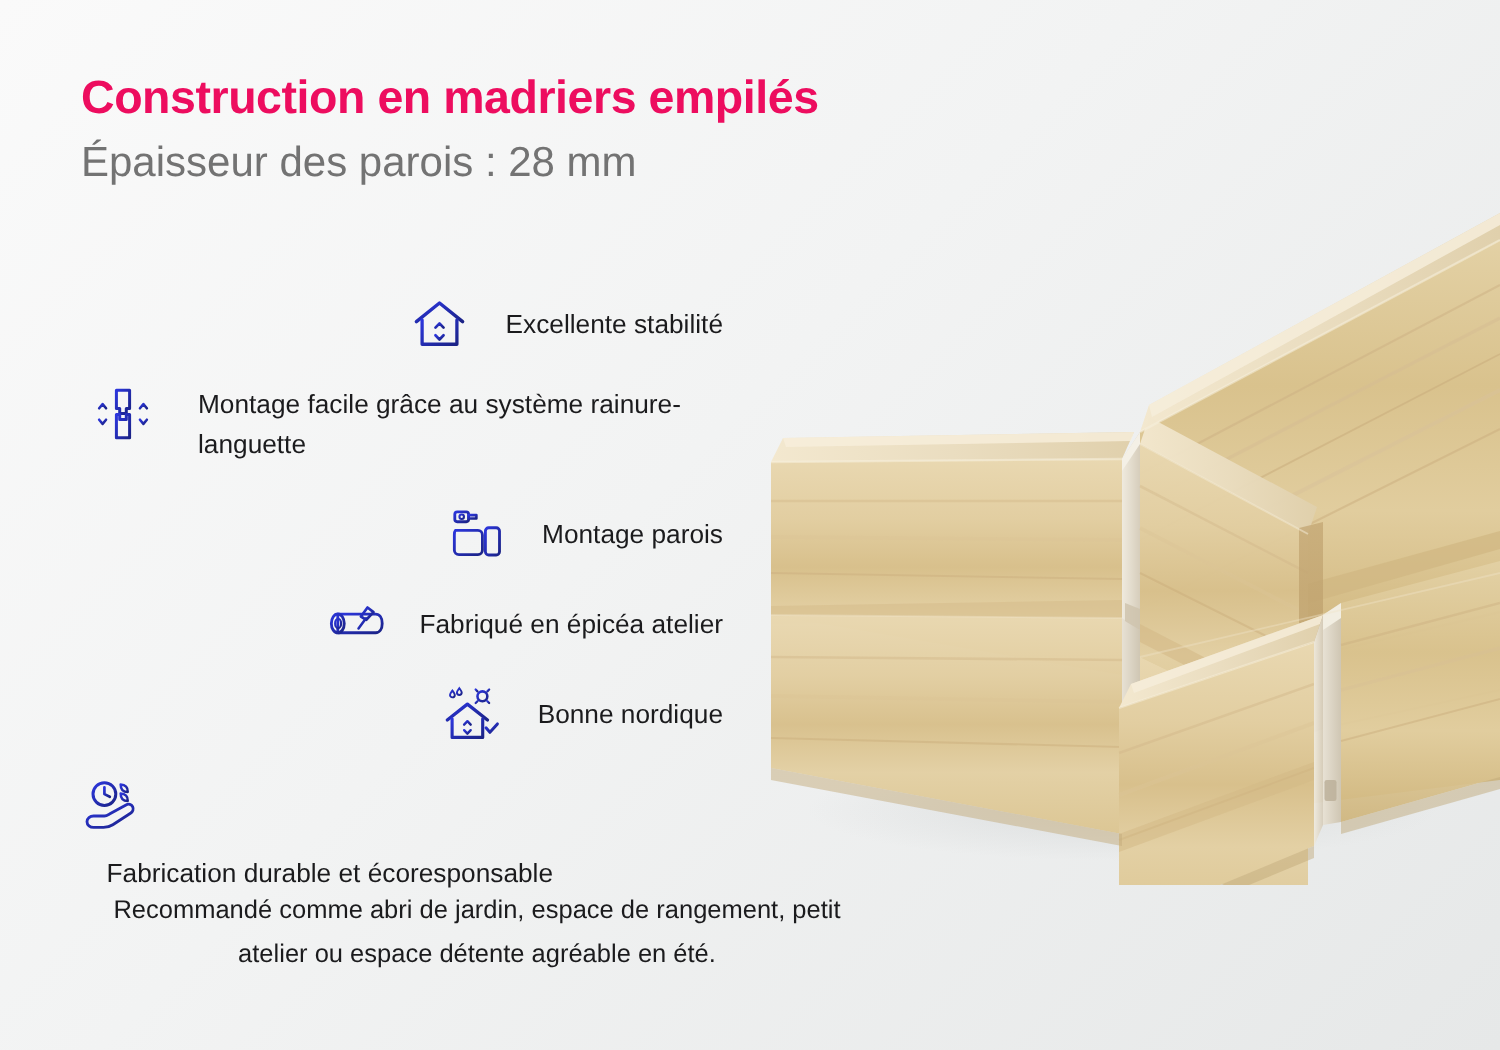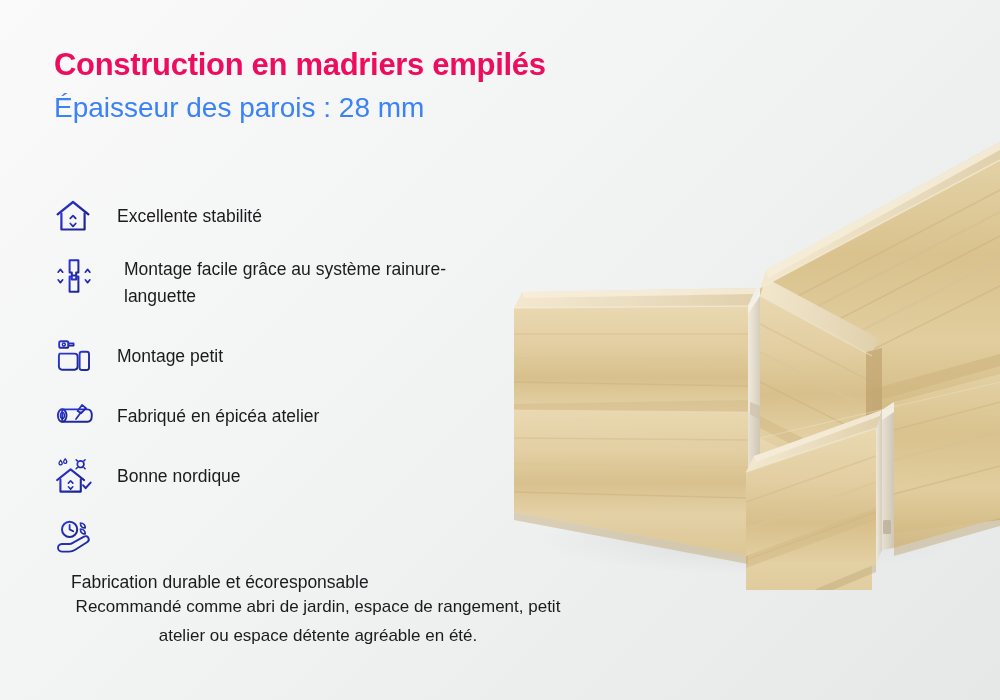--- a/index.html
+++ b/index.html
@@ -38,37 +38,38 @@
     line-height: 1.12;
     color: #ed0d5f;
     white-space: nowrap;
   }
 
   .title-sub {
     margin-top: 9px;
     font-size: 28px;
     font-weight: 400;
     line-height: 1.12;
-    color: #3b82f6;
+    color: #737373;
     white-space: nowrap;
   }
 
   
   .features {
     position: absolute;
     left: 52px;
     top: 194px;
     width: 430px;
   }
 
   .feature-row {
     display: flex;
     align-items: flex-start;
     min-height: 44px;
     margin-bottom: 16px;
+    justify-content: flex-end;
   }
   .feature-row:last-child { margin-bottom: 0; flex-direction: column; }
 
   .feature-row.two-line { min-height: 64px; }
 
   .feature-icon {
     flex: 0 0 46px;
     width: 46px;
     height: 44px;
     display: flex;
@@ -194,21 +195,21 @@
                    C3.9 17.0 4.1 16.2 4.6 15.6 Z" stroke="url(#g3)" stroke-width="1.9" stroke-linejoin="round" fill="none"></path>
           <path d="M3.9 20.2 L8.6 20.2" stroke="url(#g3)" stroke-width="1.6" stroke-linecap="round"></path>
           <path d="M3.9 24.0 L8.6 24.0" stroke="url(#g3)" stroke-width="1.6" stroke-linecap="round"></path>
           <path d="M3.9 27.8 L8.6 27.8" stroke="url(#g3)" stroke-width="1.6" stroke-linecap="round"></path>
 
           <rect x="24.6" y="13.8" width="9.4" height="18.2" rx="2.2" stroke="url(#g3)" stroke-width="1.9"></rect>
           <path d="M29.3 17.0 L29.3 22.4" stroke="url(#g3)" stroke-width="1.4" stroke-linecap="round"></path>
           <path d="M26.9 19.7 L31.7 19.7" stroke="url(#g3)" stroke-width="1.4" stroke-linecap="round"></path>
         </svg>
       </span>
-      <span class="feature-label">Montage petit</span>
+      <span class="feature-label">Montage parois</span>
     </div>
 
     <div class="feature-row">
       <span class="feature-icon">
         <svg width="40" height="30" viewBox="0 0 40 30" fill="none">
           <defs>
             <linearGradient id="g4" x1="0" y1="0" x2="1" y2="1">
               <stop offset="0" stop-color="#2c36dd"></stop>
               <stop offset="1" stop-color="#1b2386"></stop>
             </linearGradient>

